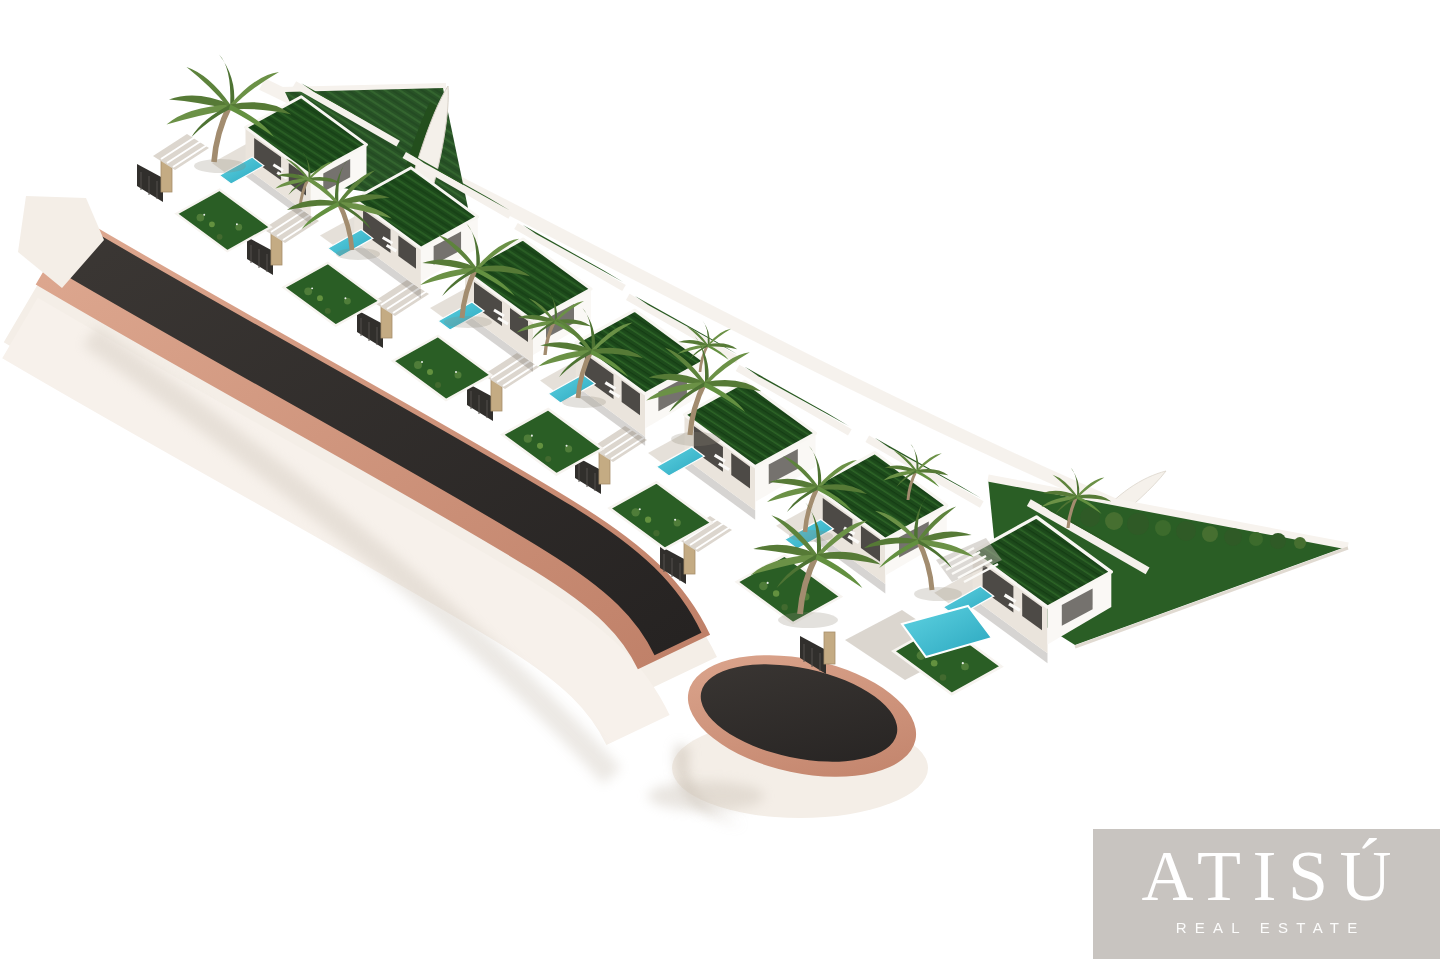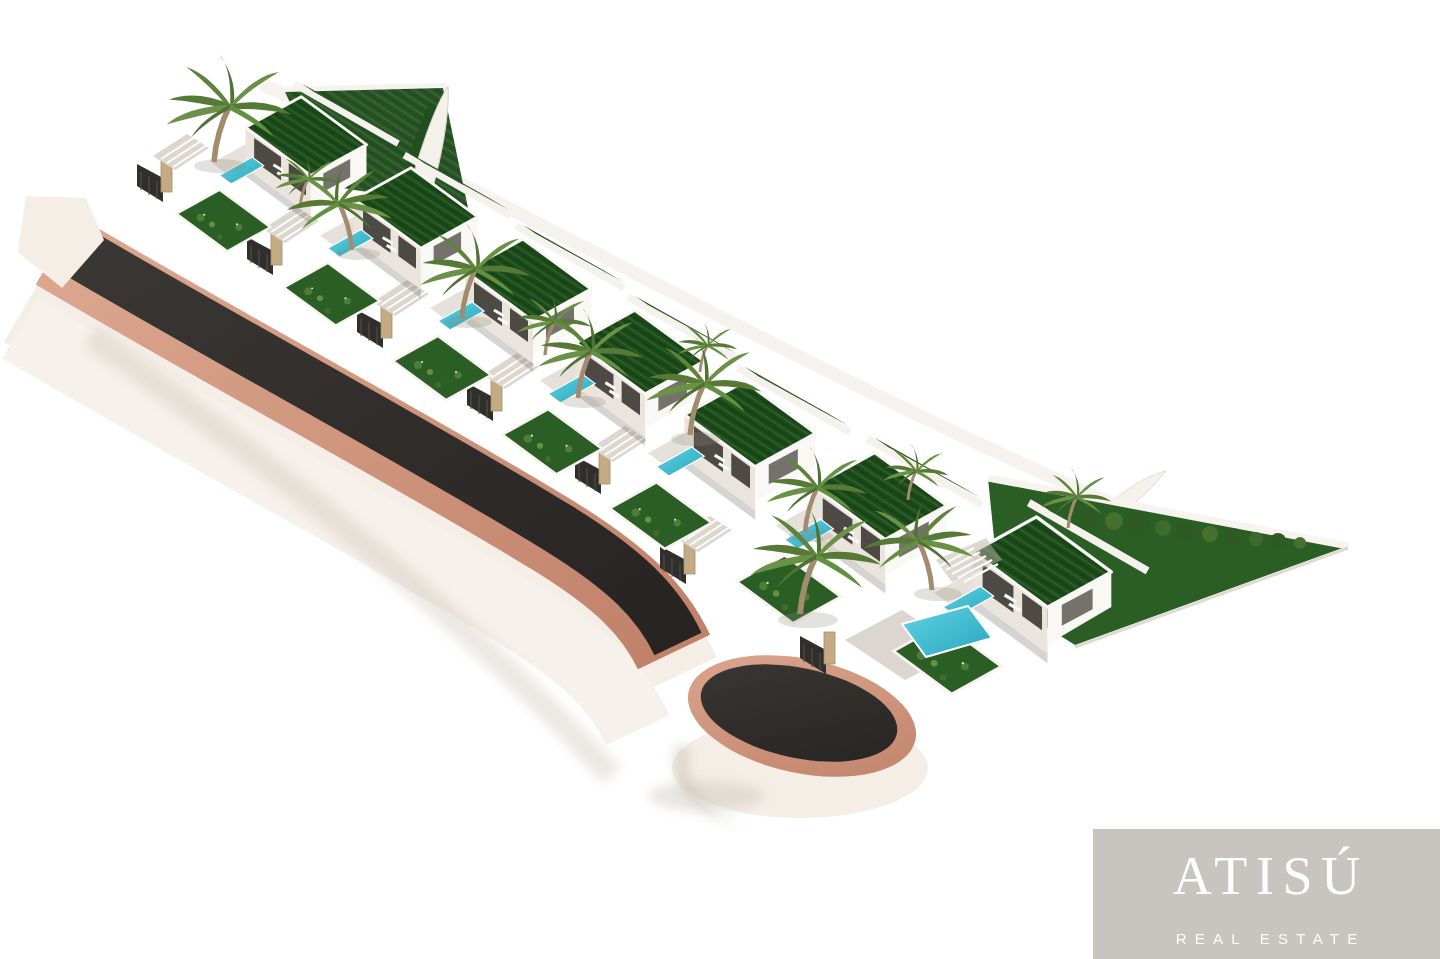--- a/index.html
+++ b/index.html
@@ -18,27 +18,27 @@
          font-family:"Liberation Sans",sans-serif;}
   #scene{position:absolute;left:0;top:0;}
   #logo-badge{
     position:absolute;left:1093px;top:829px;width:347px;height:130px;
     background:var(--logo-bg);
     display:flex;flex-direction:column;align-items:center;justify-content:flex-start;
     padding-top:8px;box-sizing:border-box;
   }
   #brand{
     font-family:"Liberation Serif",serif;font-weight:400;
-    font-size:54px;line-height:78px;letter-spacing:0.16em;
+    font-size:72px;line-height:78px;letter-spacing:0.16em;
     color:var(--logo-text);text-indent:0.16em;white-space:nowrap;
   }
   #tagline{
     font-family:"Liberation Sans",sans-serif;font-weight:300;
     font-size:15px;letter-spacing:0.55em;text-indent:0.55em;
-    color:var(--logo-text);opacity:.95;margin-top:15px;white-space:nowrap;
+    color:var(--logo-text);opacity:.95;margin-top:4px;white-space:nowrap;
   }
 </style>
 </head>
 <body>
 
 <div id="stage" style="background: rgb(255, 255, 255);">
 <svg id="scene" width="1440" height="959" viewBox="0 0 1440 959">
   <defs>
     <linearGradient id="curbG" x1="0" y1="0" x2="1" y2="1">
       <stop offset="0" stop-color="var(--curb-light)"></stop>

